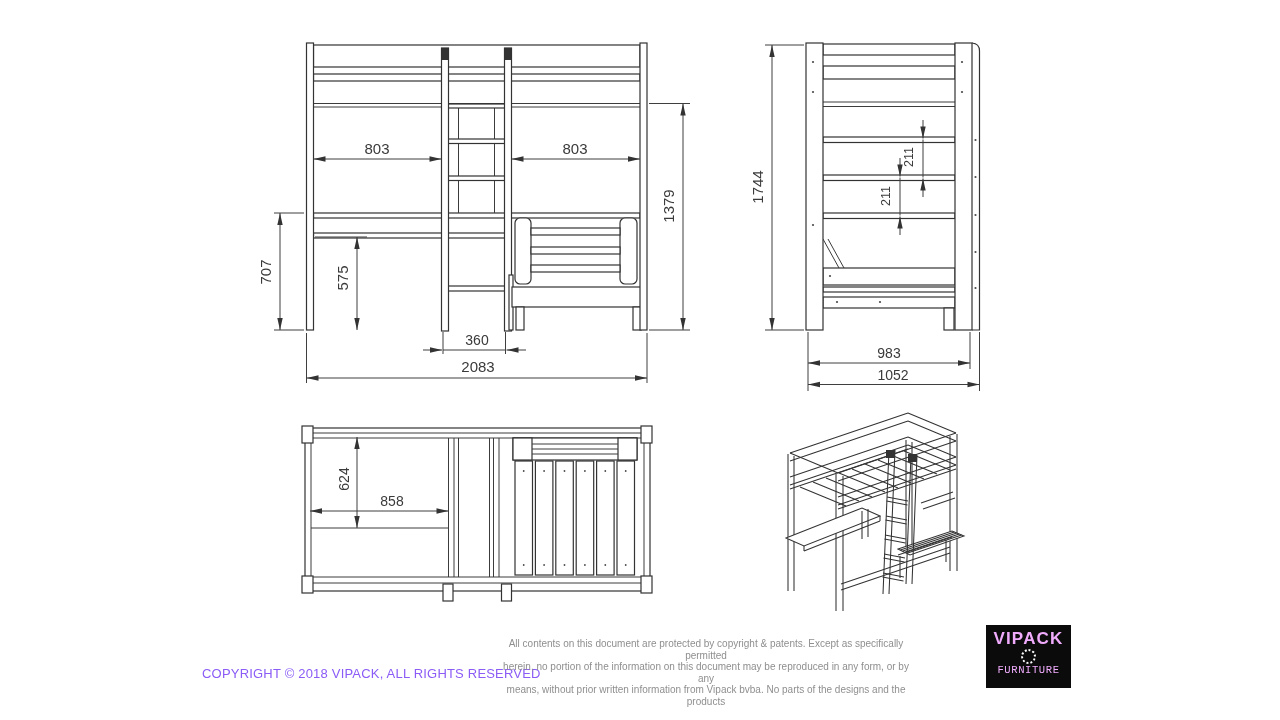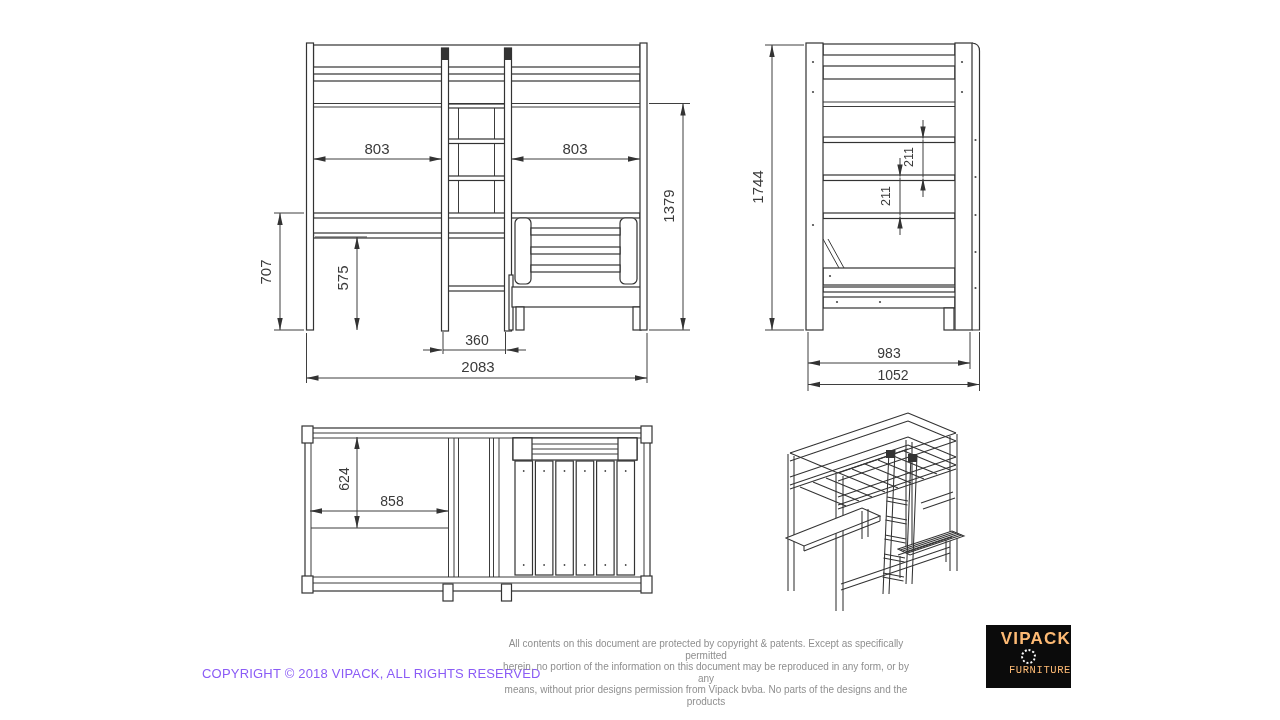--- a/index.html
+++ b/index.html
@@ -15,21 +15,21 @@
   .dot{fill:#4a4a4a;}
   text.dim{fill:#3a3a3a;font-size:15px;text-anchor:middle;font-family:"Liberation Sans",sans-serif;}
   text.md{font-size:14px;}
   text.sm{font-size:12.5px;}
   
   .copyright{position:absolute;left:202px;top:666px;font-size:13px;color:#8b5cf6;letter-spacing:.2px;}
   .disclaimer{position:absolute;left:500px;top:638px;width:412px;text-align:center;
     font-size:10px;line-height:11.5px;color:#8f8f8f;}
   .disclaimer span{display:block;}
   .logo{position:absolute;left:986px;top:625px;width:85px;height:63px;background:#0b0b0b;
-    color:#fdba74;text-align:right;box-sizing:border-box;padding-top:5px;}
+    color:#f0abfc;text-align:center;box-sizing:border-box;padding-top:5px;}
   .logo .brand{font-size:17px;font-weight:bold;letter-spacing:1.2px;line-height:17px;}
   .logo .dots{width:11px;height:11px;border:2px dotted #fff;border-radius:50%;margin:2px auto 1px auto;}
   .logo .sub{font-size:10.5px;letter-spacing:.6px;line-height:11px;font-family:Liberation Mono, monospace;}
 </style>
 </head>
 <body>
 
 <div id="sheet">
 
 <svg width="1280" height="620" viewBox="0 0 1280 620">
@@ -297,21 +297,21 @@
       <rect x="908" y="454" width="9" height="8" fill="#333" stroke="none"></rect>
     </g>
   </g>
 </svg>
 
   <div class="copyright">COPYRIGHT © 2018 VIPACK, ALL RIGHTS RESERVED</div>
 
   <div class="disclaimer">
     <span>All contents on this document are protected by copyright &amp; patents. Except as specifically permitted</span>
     <span>herein, no portion of the information on this document may be reproduced in any form, or by any</span>
-    <span>means, without prior designs permission from Vipack bvba. No parts of the designs and the products</span>
+    <span>means, without prior written information from Vipack bvba. No parts of the designs and the products</span>
   </div>
 
   <div class="logo">
     <div class="brand">VIPACK</div>
     <div class="dots"></div>
     <div class="sub">FURNITURE</div>
   </div>
 
 </div>
 

